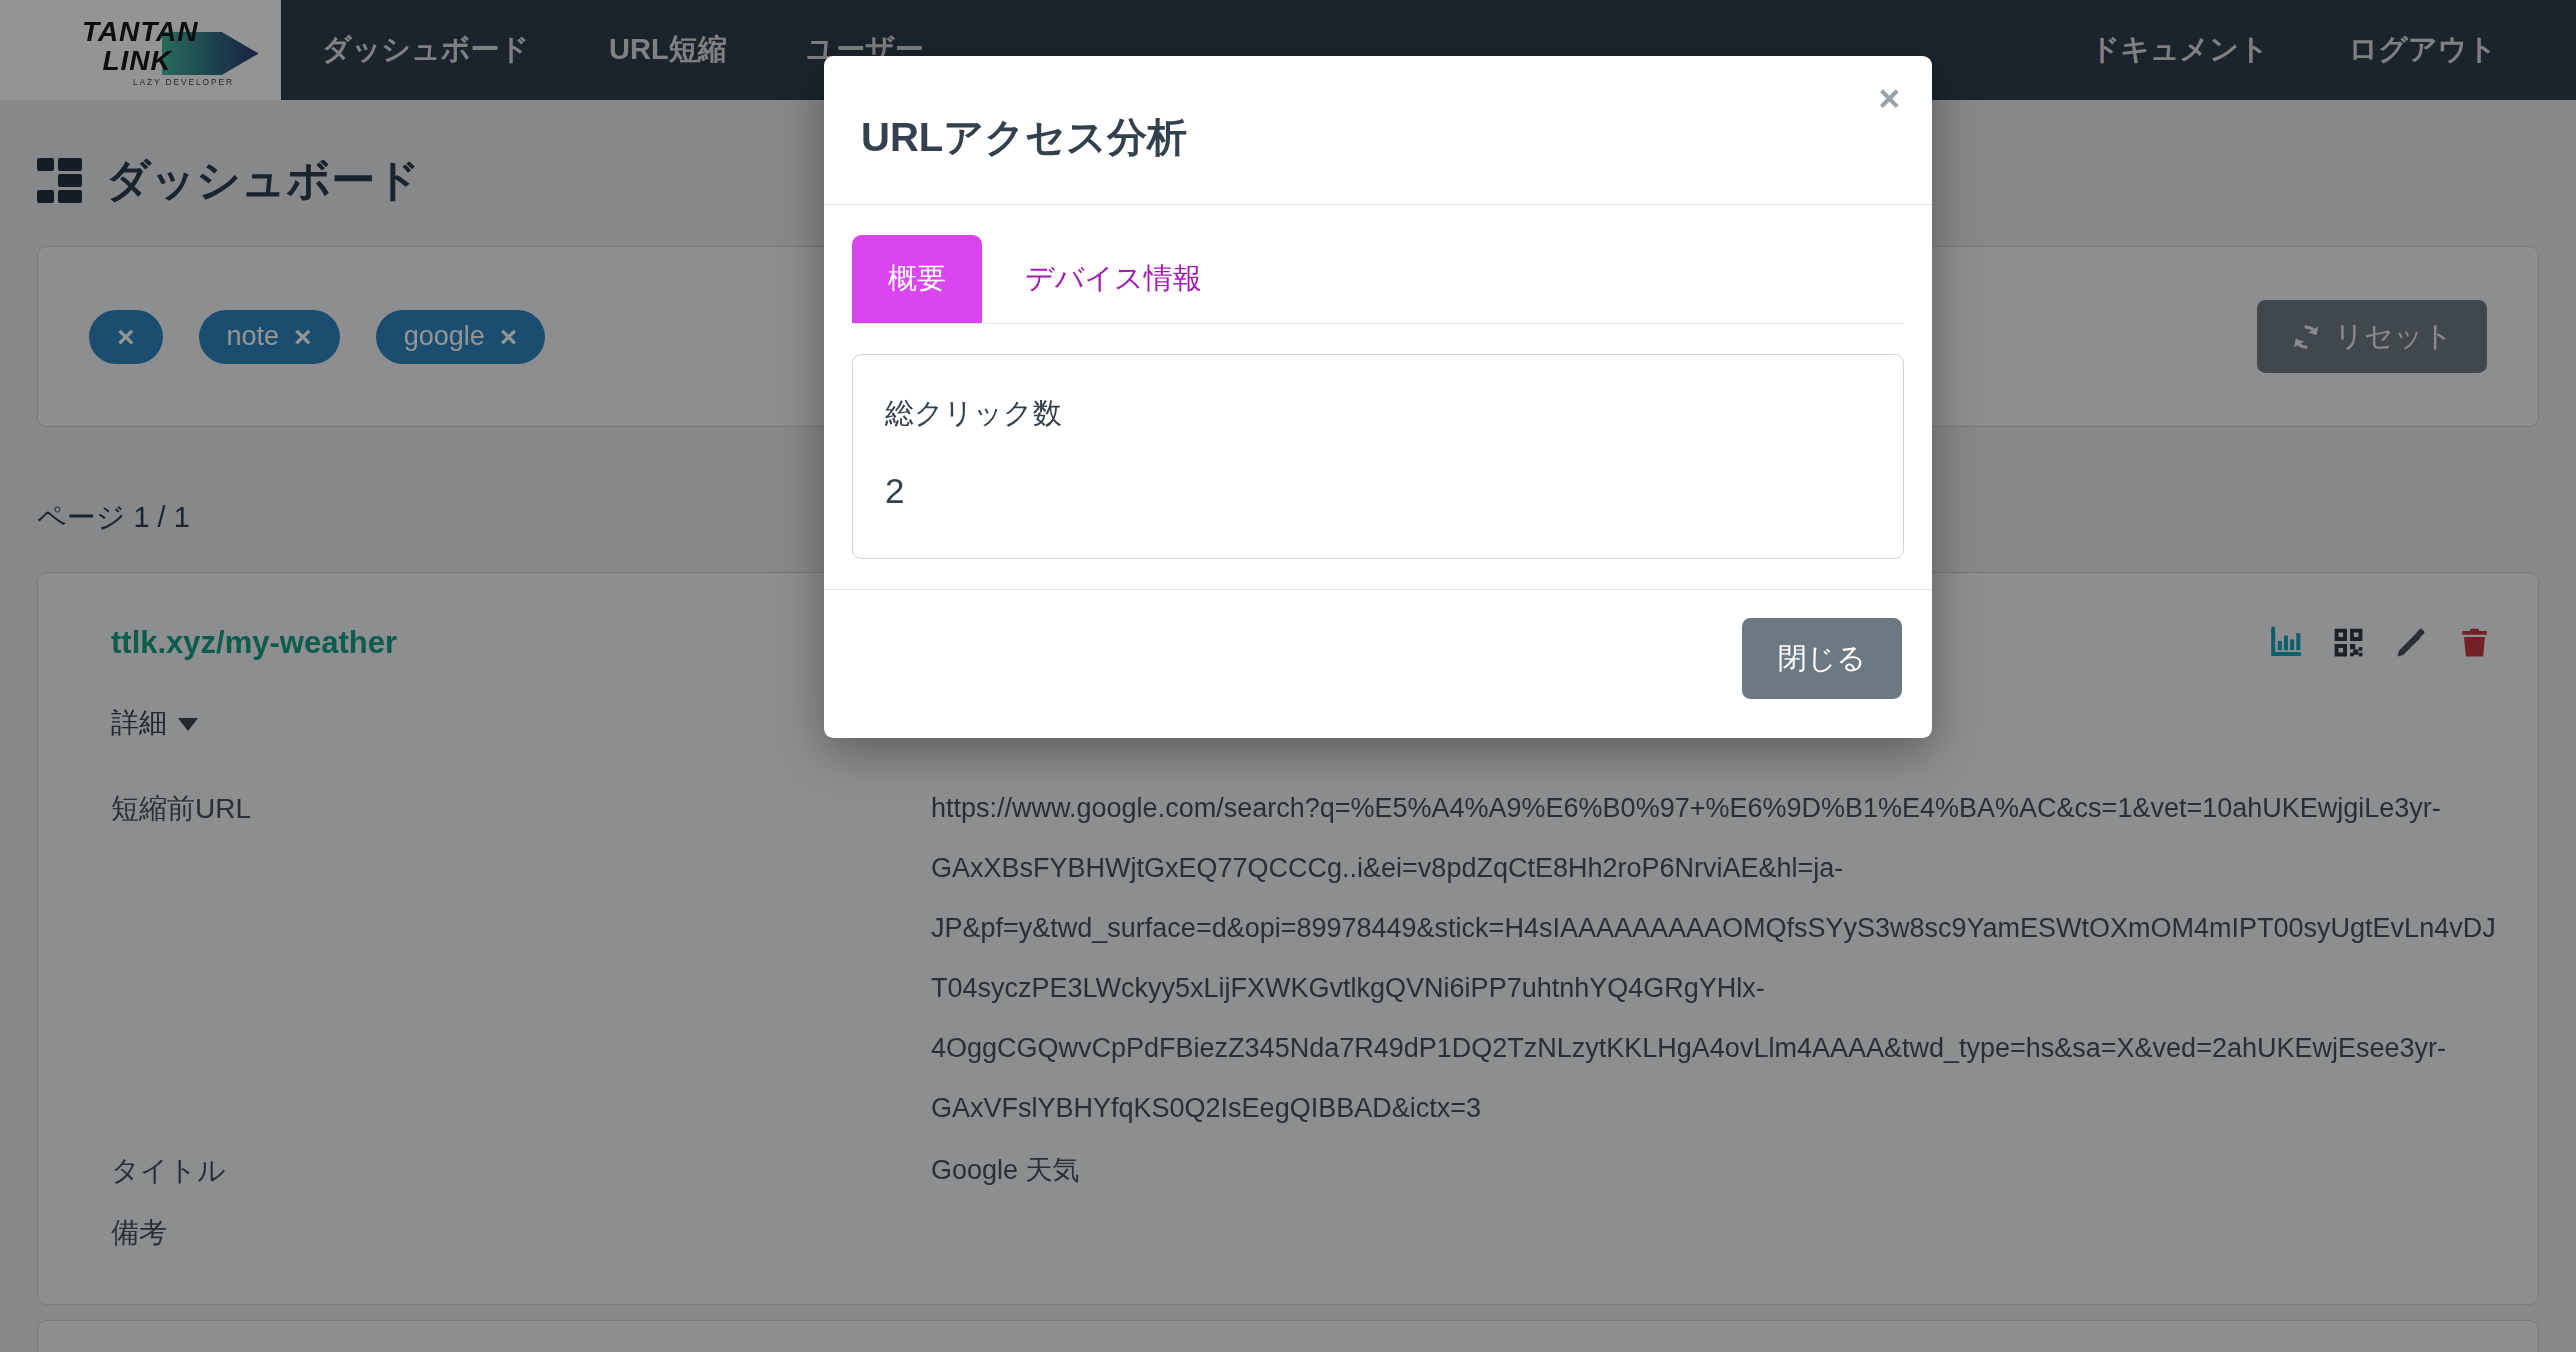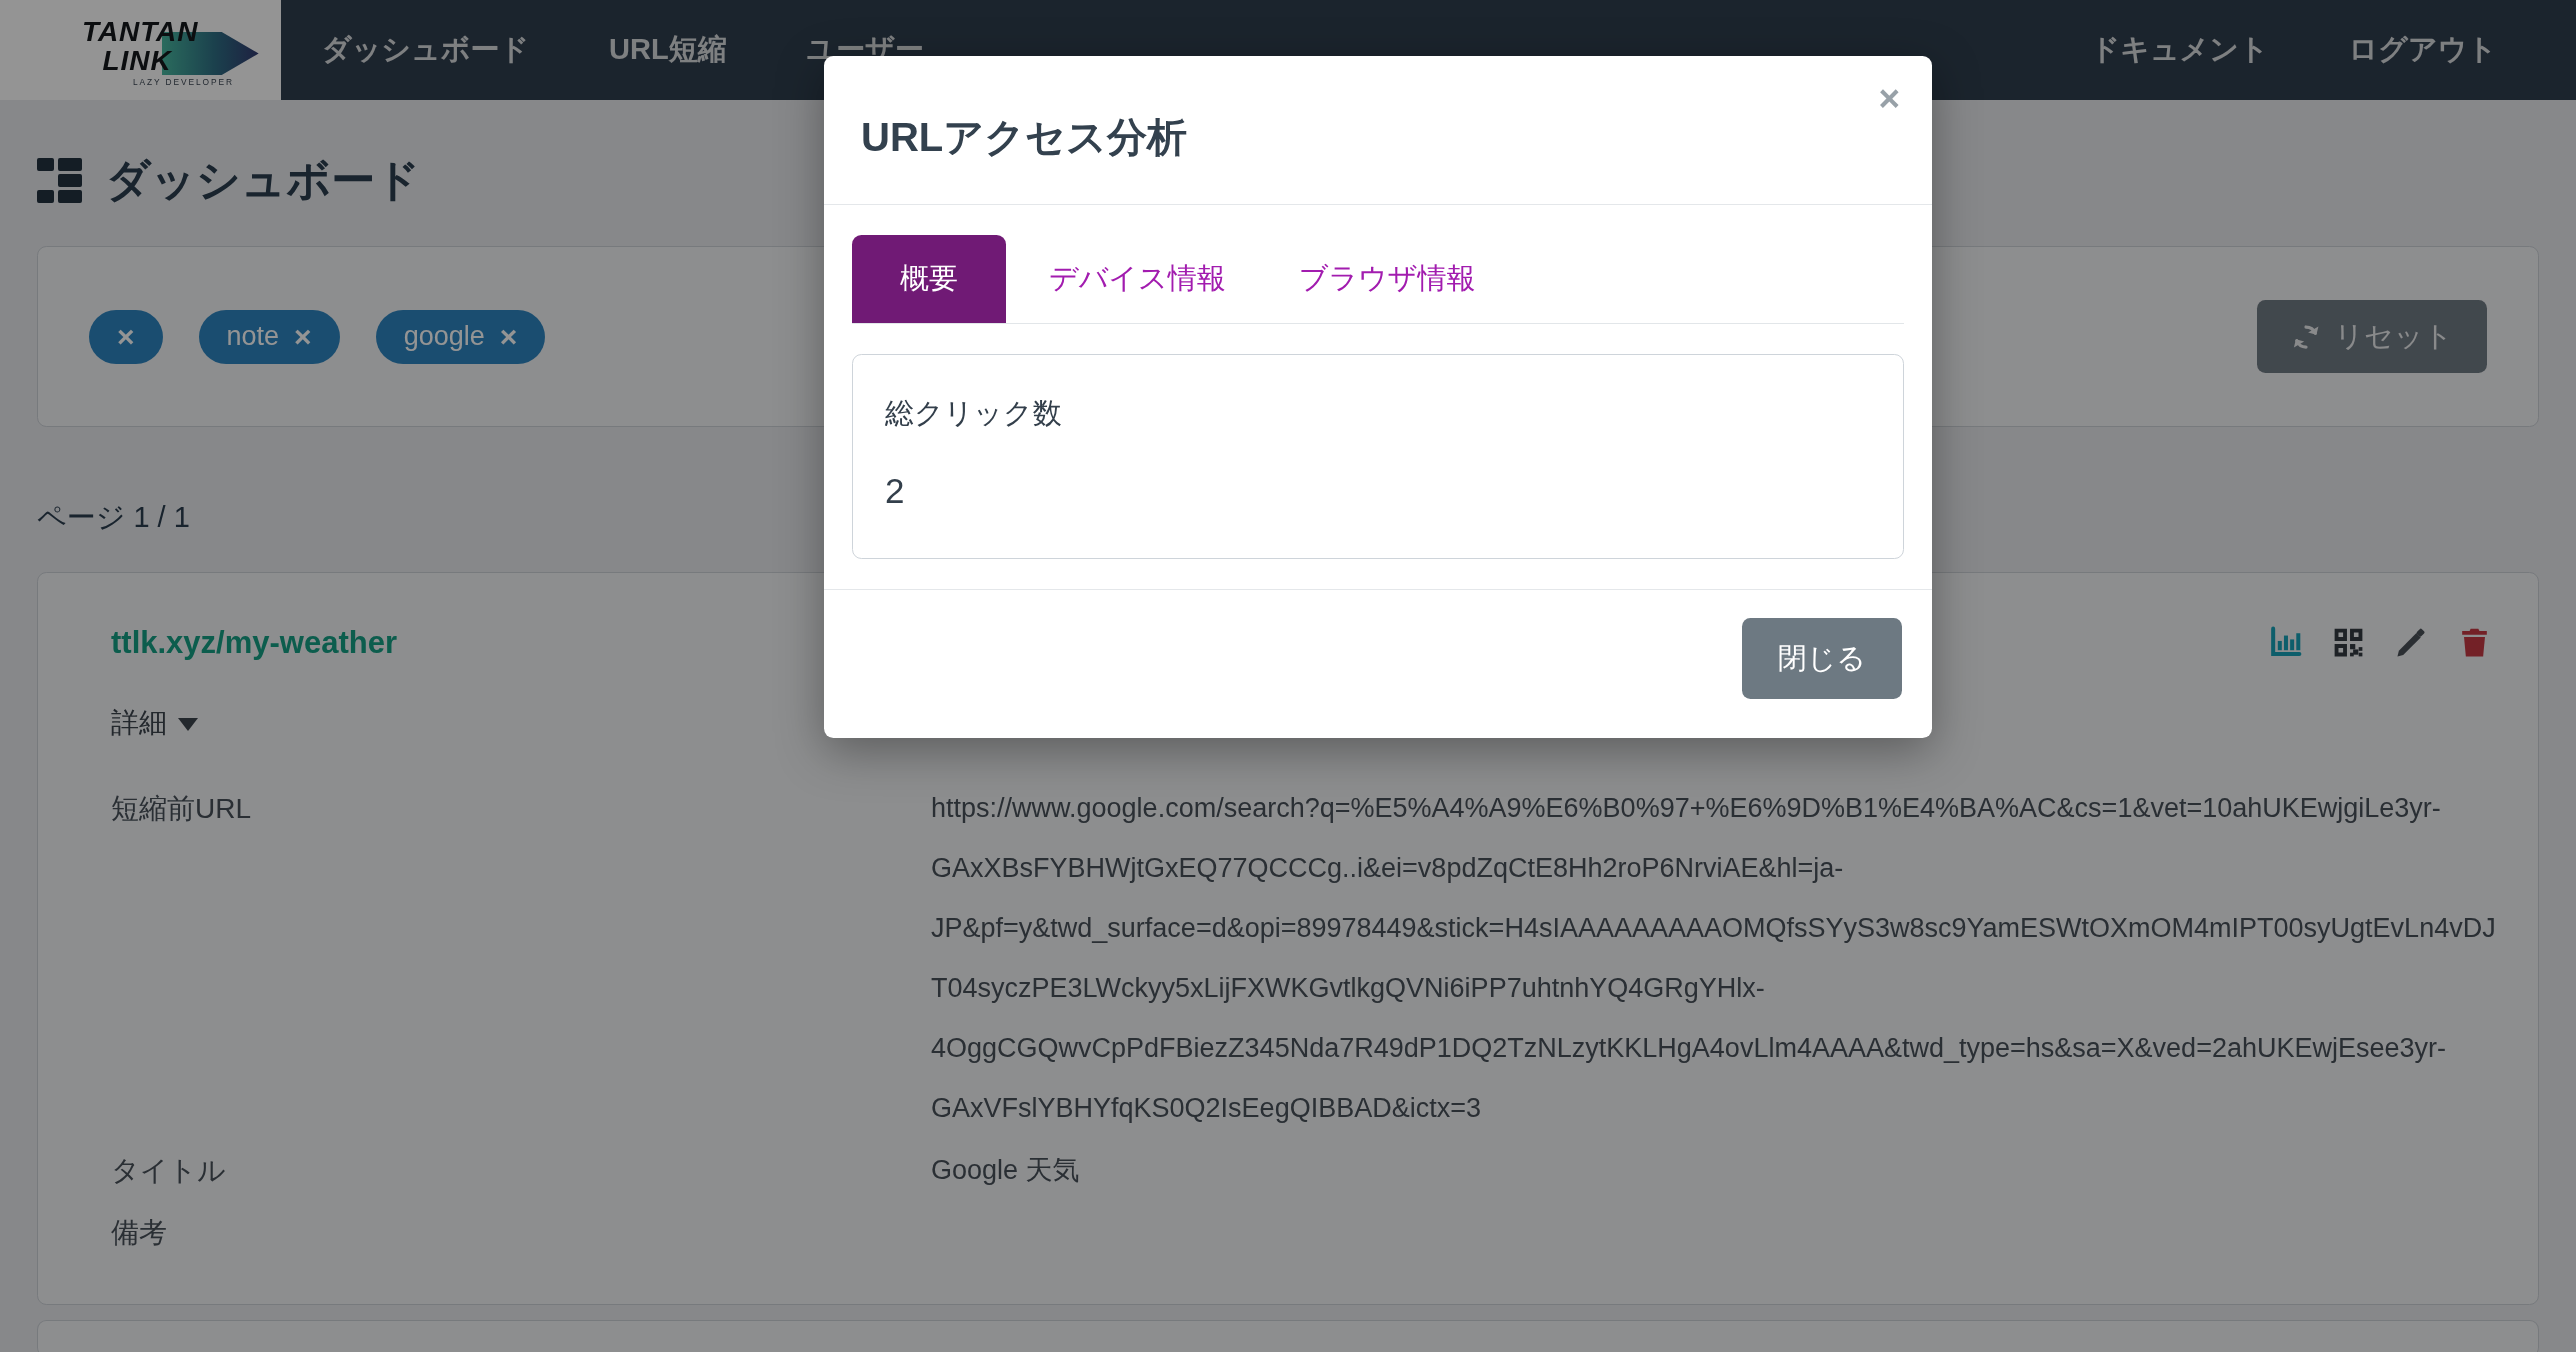--- a/index.html
+++ b/index.html
@@ -70,21 +70,21 @@
   
   .backdrop { position:absolute; inset:0; background:rgba(0,0,0,0.42); z-index:10; }
   .modal { position:absolute; left:824px; top:56px; width:1108px; z-index:20; background:#ffffff;
     border-radius:9.4px; box-shadow:0 13px 47px rgba(0,0,0,0.35); }
   .modal-header { position:relative; padding:54px 37px 39px 37px; border-bottom:0.9px solid #e4e7ea; }
   .modal-title { font-size:40px; font-weight:bold; color:#33414e; }
   .modal-close { position:absolute; top:24px; right:32px; font-size:37px; font-weight:bold; color:#98a1a8;
     background:none; border:none; cursor:pointer; line-height:1; font-family:inherit; }
   .tabs-row { display:flex; align-items:flex-end; margin:30px 28px 0 28px; border-bottom:0.9px solid #e2e6e9; }
   .tab { padding:24px 30px; font-size:29px; color:#a21caf; cursor:pointer; }
-  .tab.active { background:#701a75; color:#ffffff; border-radius:9.4px 9.4px 0 0; padding:24px 48px; }
+  .tab.active { background:#d946ef; color:#ffffff; border-radius:9.4px 9.4px 0 0; padding:24px 36px; }
   .tab + .tab { margin-left:13px; }
   .modal-body { padding:30px 28px; }
   .stat-box { border:1.9px solid #ced4da; border-radius:9.4px; background:#fff; padding:39px 32px 47px 32px; }
   .stat-label { font-size:29px; color:#333f4b; }
   .stat-value { margin-top:37px; font-size:35px; color:#333f4b; }
   .modal-footer { border-top:0.9px solid #e4e7ea; padding:28px 30px 39px 16px; display:flex; justify-content:flex-end; }
   .close-btn { background:#6d7982; color:#ffffff; border:none; border-radius:8.4px; padding:20.6px 36px;
     font-size:29px; cursor:pointer; font-family:inherit; }
 </style>
 </head>
@@ -216,21 +216,20 @@
 
 <div class="modal">
   <div class="modal-header">
     <div class="modal-title">URLアクセス分析</div>
     <button class="modal-close">×</button>
   </div>
 
   <div class="tabs-row">
     <div class="tab active">概要</div>
     <div class="tab">デバイス情報</div>
-    <div class="tab">ブラウザ情報</div>
   </div>
 
   <div class="modal-body">
     <div class="stat-box">
       <div class="stat-label">総クリック数</div>
       <div class="stat-value">2</div>
     </div>
   </div>
 
   <div class="modal-footer">

